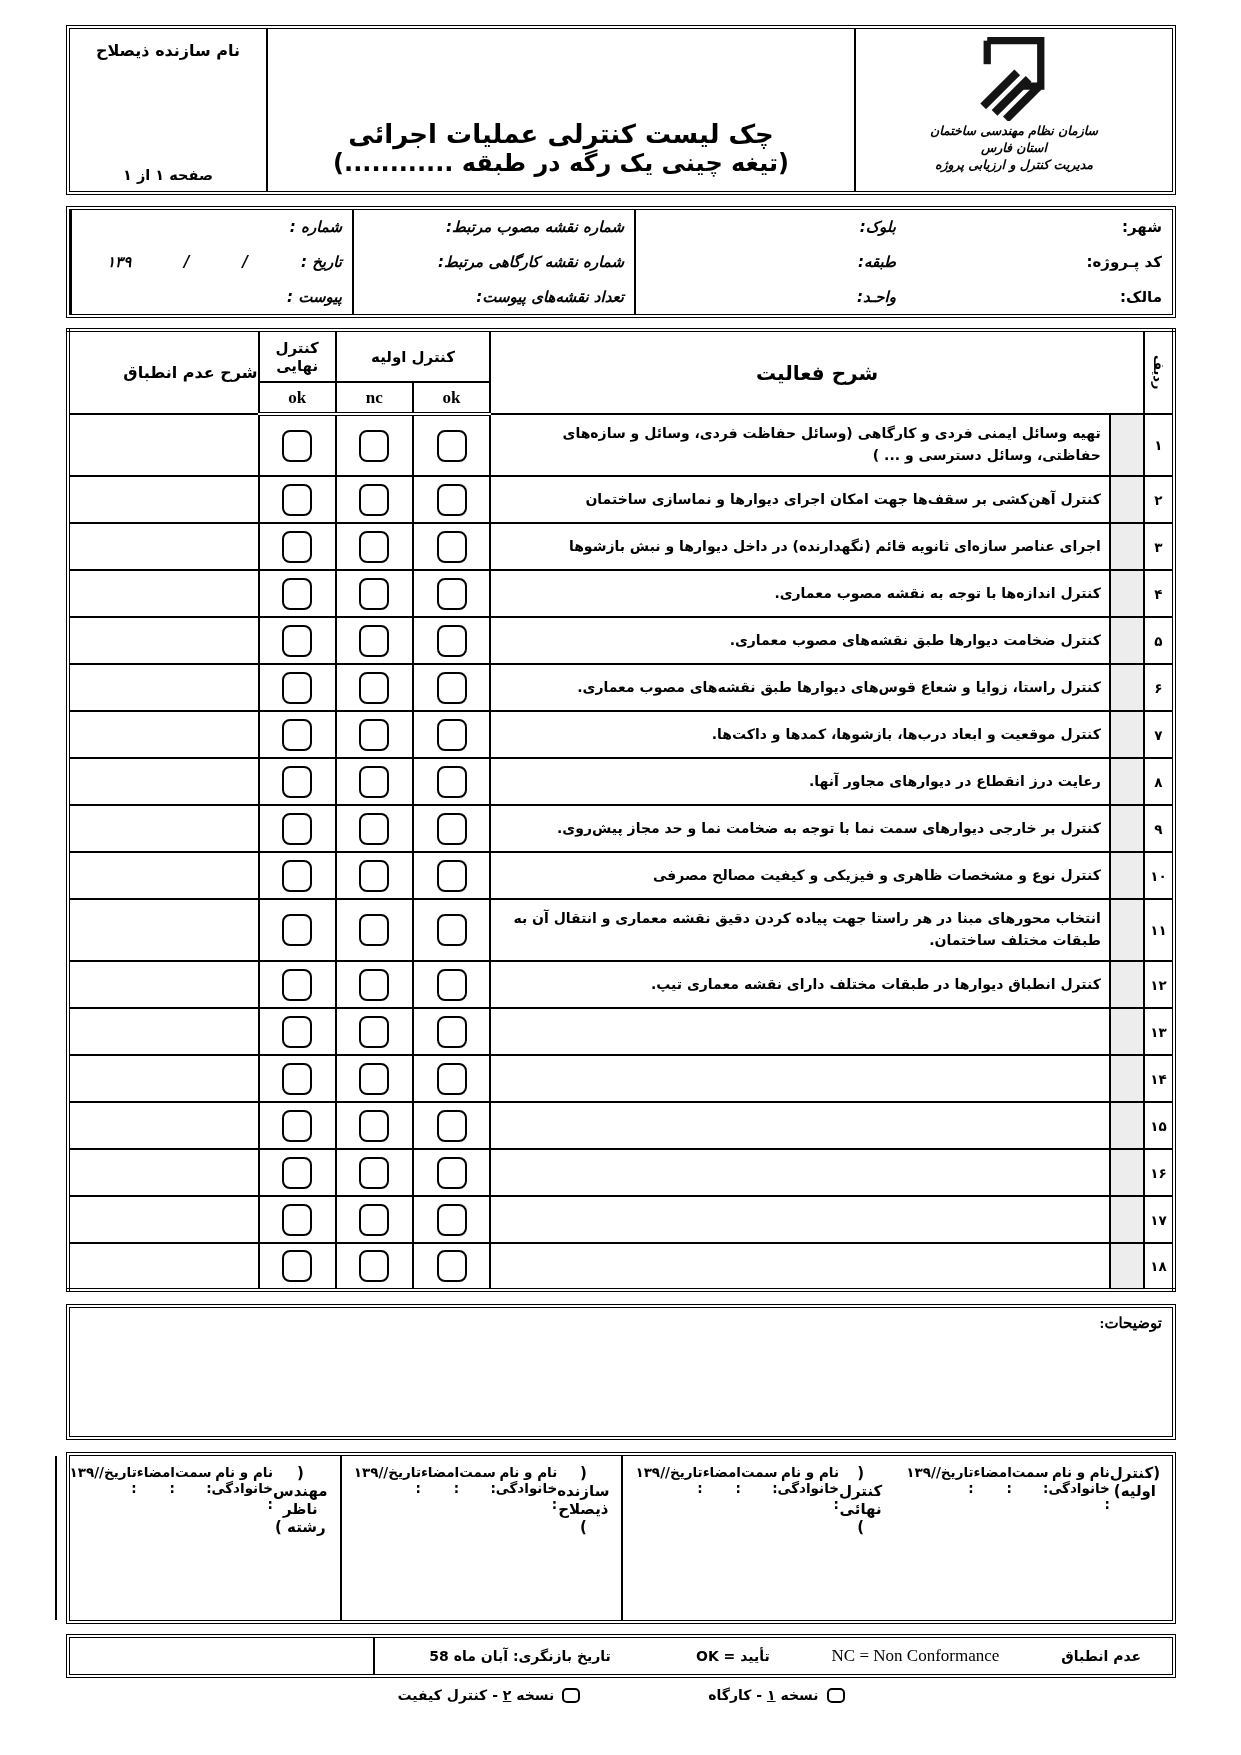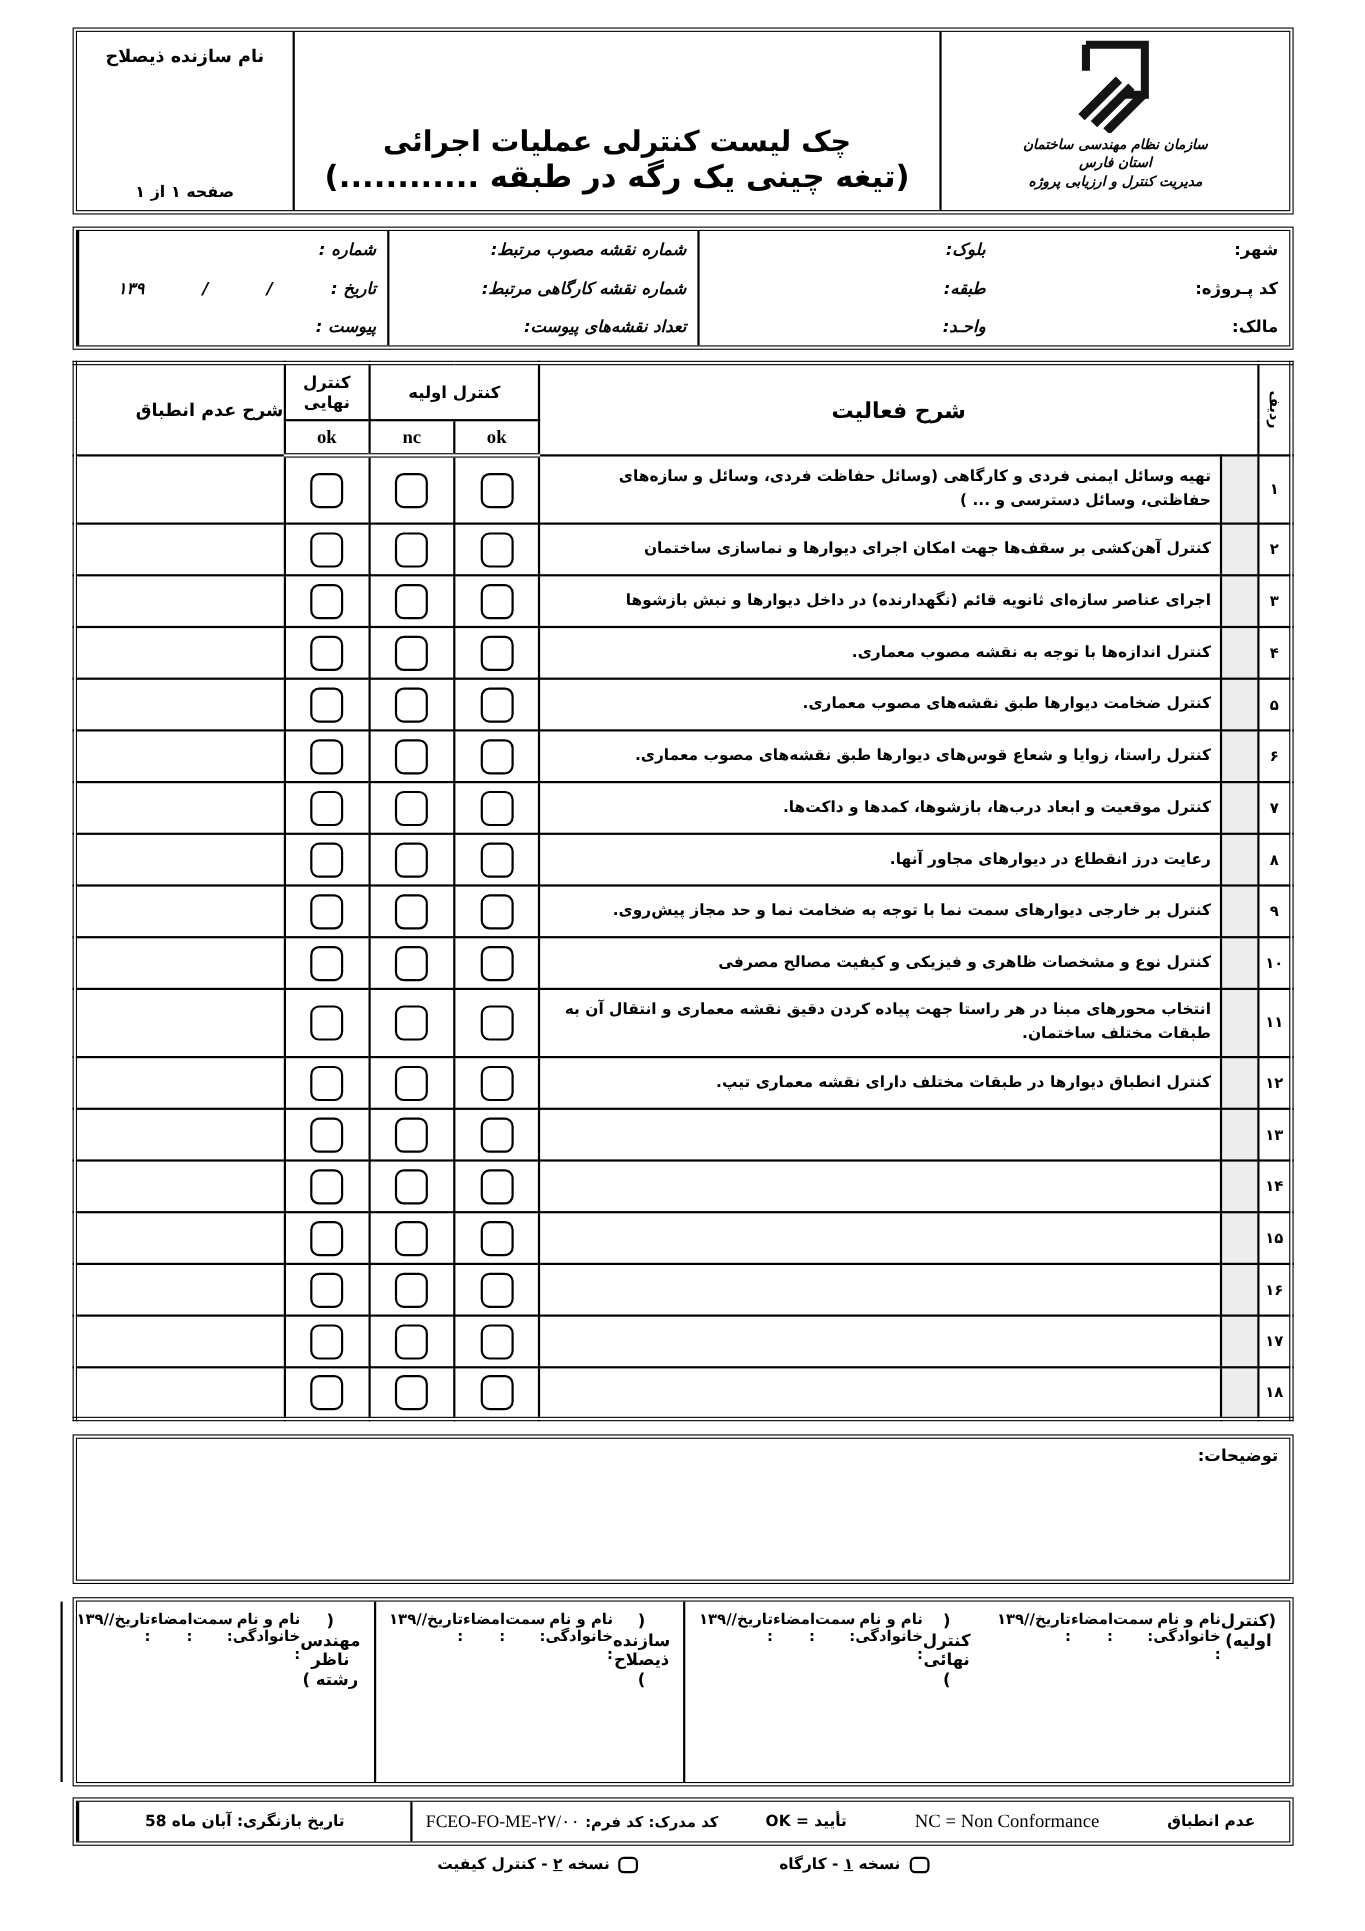--- a/index.html
+++ b/index.html
@@ -15,21 +15,21 @@
   .header-box {
     height:170px; border:4px double #000;
     display:grid; grid-template-columns:318px 1fr 198px;
   }
   .logo-cell { border-left:2px solid #000; display:flex; flex-direction:column; align-items:center; padding-top:6px; }
   .logo-cell svg { display:block; }
   .org-lines { text-align:center; margin-top:2px; }
   .org-line { font-size:12.5px; font-weight:bold; font-style:italic; line-height:1.35; }
   .title-cell { display:flex; flex-direction:column; justify-content:flex-end; align-items:center; padding:14px 8px; }
   .title-1 { font-size:26px; font-weight:bold; }
-  .title-2 { font-size:28px; font-weight:bold; }
+  .title-2 { font-size:24px; font-weight:bold; }
   .builder-cell { border-right:2px solid #000; display:flex; flex-direction:column; justify-content:space-between; align-items:center; padding:12px 6px 8px; }
   .builder-label { font-size:16px; font-weight:bold; }
   .page-label { font-size:14.5px; font-weight:bold; }
 
   
   .info-box {
     margin-top:11px; height:112px; border:4px double #000;
     display:grid; grid-template-columns:266px 272px 282px 1fr;
   }
   .info-col { display:flex; flex-direction:column; justify-content:space-between; padding:8px 10px; }
@@ -56,21 +56,21 @@
   td.td-no { text-align:center; font-size:13.5px; font-weight:bold; height:47px; }
   tr.tall td.td-no { height:62px; }
   td.td-gray { background:#ededed; }
   td.td-activity { padding:2px 8px; font-size:14px; font-weight:bold; line-height:1.55; text-align:right; vertical-align:middle; }
   td.td-cb { vertical-align:middle; }
   .cb { width:30px; height:32px; border:2px solid #000; border-radius:8px; margin:0 auto; background:#fff; }
   td.td-desc { }
 
   
   .notes-box { margin-top:12px; height:136px; border:4px double #000; padding:6px 10px; }
-  .notes-label { font-size:15px; font-weight:bold; }
+  .notes-label { font-size:15px; font-weight:bold;font-family:Liberation Serif, serif; }
 
   
   .sig-table { margin-top:12px; height:172px; border:4px double #000; display:grid; grid-template-columns:1fr 1fr 1fr 1fr; }
   .sig-col { padding:8px 12px 6px; display:flex; flex-direction:row; justify-content:space-between; }
   .sig-col.bordered { border-left:2px solid #000; }
   .sig-title { text-align:center; font-size:15px; font-weight:bold; }
   .sig-line { font-size:13.5px; font-weight:bold; text-align:right; }
   .sig-date { display:flex; justify-content:space-between; align-items:baseline; font-size:13.5px; font-weight:bold; }
 
   
@@ -523,26 +523,20 @@
 
   <div class="footer-bar">
     <div class="f-cell">
       <div class="f-legend">
         <span class="f-fa">عدم انطباق</span>
         <bdi dir="ltr" class="f-en">NC = Non Conformance</bdi>
         <span class="f-fa">تأیید = OK</span>
       </div>
     </div>
     <div class="f-cell bordered">
-      <div class="f-doc">
-        <span>کد مدرک:  کد فرم:</span>
-        <bdi dir="ltr" class="f-code">FCEO-FO-ME-۲۷/۰۰</bdi>
-      </div>
-    </div>
-    <div class="f-cell bordered">
       <span class="f-fa">تاریخ بازنگری: آبان ماه 58</span>
     </div>
   </div>
 
   <div class="versions">
     <div class="version-item">
       <span class="v-cb"></span>
       <span><span>نسخه </span><span class="v-num">۱</span><span> - کارگاه</span></span>
     </div>
     <div class="version-item">

